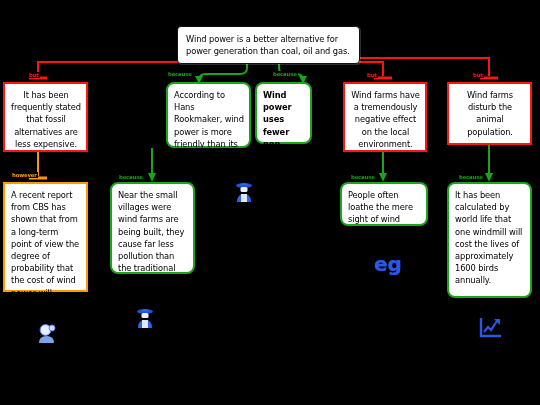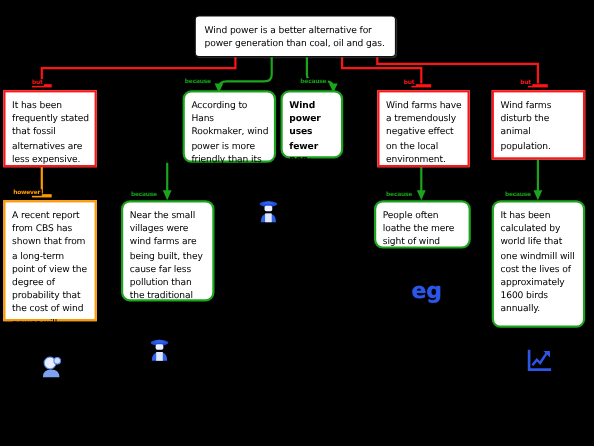--- a/index.html
+++ b/index.html
@@ -14,21 +14,21 @@
   .node{
     position:absolute;background:#fff;color:#000;
     border:2px solid #000;box-sizing:border-box;
     padding:5px 5px 4px 6px;
     font-size:8.3px;line-height:12.2px;
     letter-spacing:-0.1px;
     z-index:4;
   }
   .node.root{border-color:#111;border-radius:4px;border-width:1px;
     box-shadow:1px 1px 0 rgba(255,255,255,.18);padding:6px 8px;}
-  .node.red{border-color:#ff1414;}
+  .node.red{border-color:#ff1414;text-align:center;}
   .node.green{border-color:#1aa51a;border-radius:8px;}
   .node.orange{border-color:#ff9900;}
 
   .conn-label{
     position:absolute;z-index:6;
     font-size:5.4px;font-weight:bold;letter-spacing:-0.2px;
     white-space:nowrap;background:#000;padding:0 1px;
   }
   .conn-label.red{color:#ff1414;}
   .conn-label.green{color:#14a014;}
@@ -97,21 +97,21 @@
   <div class="conn-label red" style="left:28px;top:72px;">but</div>
   <div class="conn-label green" style="left:167px;top:71px;">because</div>
   <div class="conn-label green" style="left:272px;top:71px;">because</div>
   <div class="conn-label red" style="left:366px;top:72px;">but</div>
   <div class="conn-label red" style="left:472px;top:72px;">but</div>
   <div class="conn-label orange" style="left:11px;top:172px;">however</div>
   <div class="conn-label green" style="left:118px;top:174px;">because</div>
   <div class="conn-label green" style="left:350px;top:174px;">because</div>
   <div class="conn-label green" style="left:458px;top:174px;">because</div>
 
-  <div class="node root" style="left:177px;top:14px;width:183px;height:38px;">Wind power is a better alternative for power generation than coal, oil and gas.</div>
+  <div class="node root" style="left:177px;top:26px;width:183px;height:38px;">Wind power is a better alternative for power generation than coal, oil and gas.</div>
 
   <div class="node red" style="left:3px;top:82px;width:85px;height:70px;">It has been frequently stated that fossil alternatives are less expensive.</div>
 
   <div class="node green" style="left:166px;top:82px;width:85px;height:66px;">According to Hans Rookmaker, wind power is more friendly than its fossile alternatives.</div>
 
   <div class="node green" style="left:255px;top:82px;width:57px;height:62px;font-weight:bold;">Wind power uses fewer non-renewable resources.</div>
 
   <div class="node red" style="left:447px;top:82px;width:85px;height:63px;">Wind farms disturb the animal population.</div>
 
   <div class="node red" style="left:343px;top:82px;width:84px;height:70px;">Wind farms have a tremendously negative effect on the local environment.</div>

